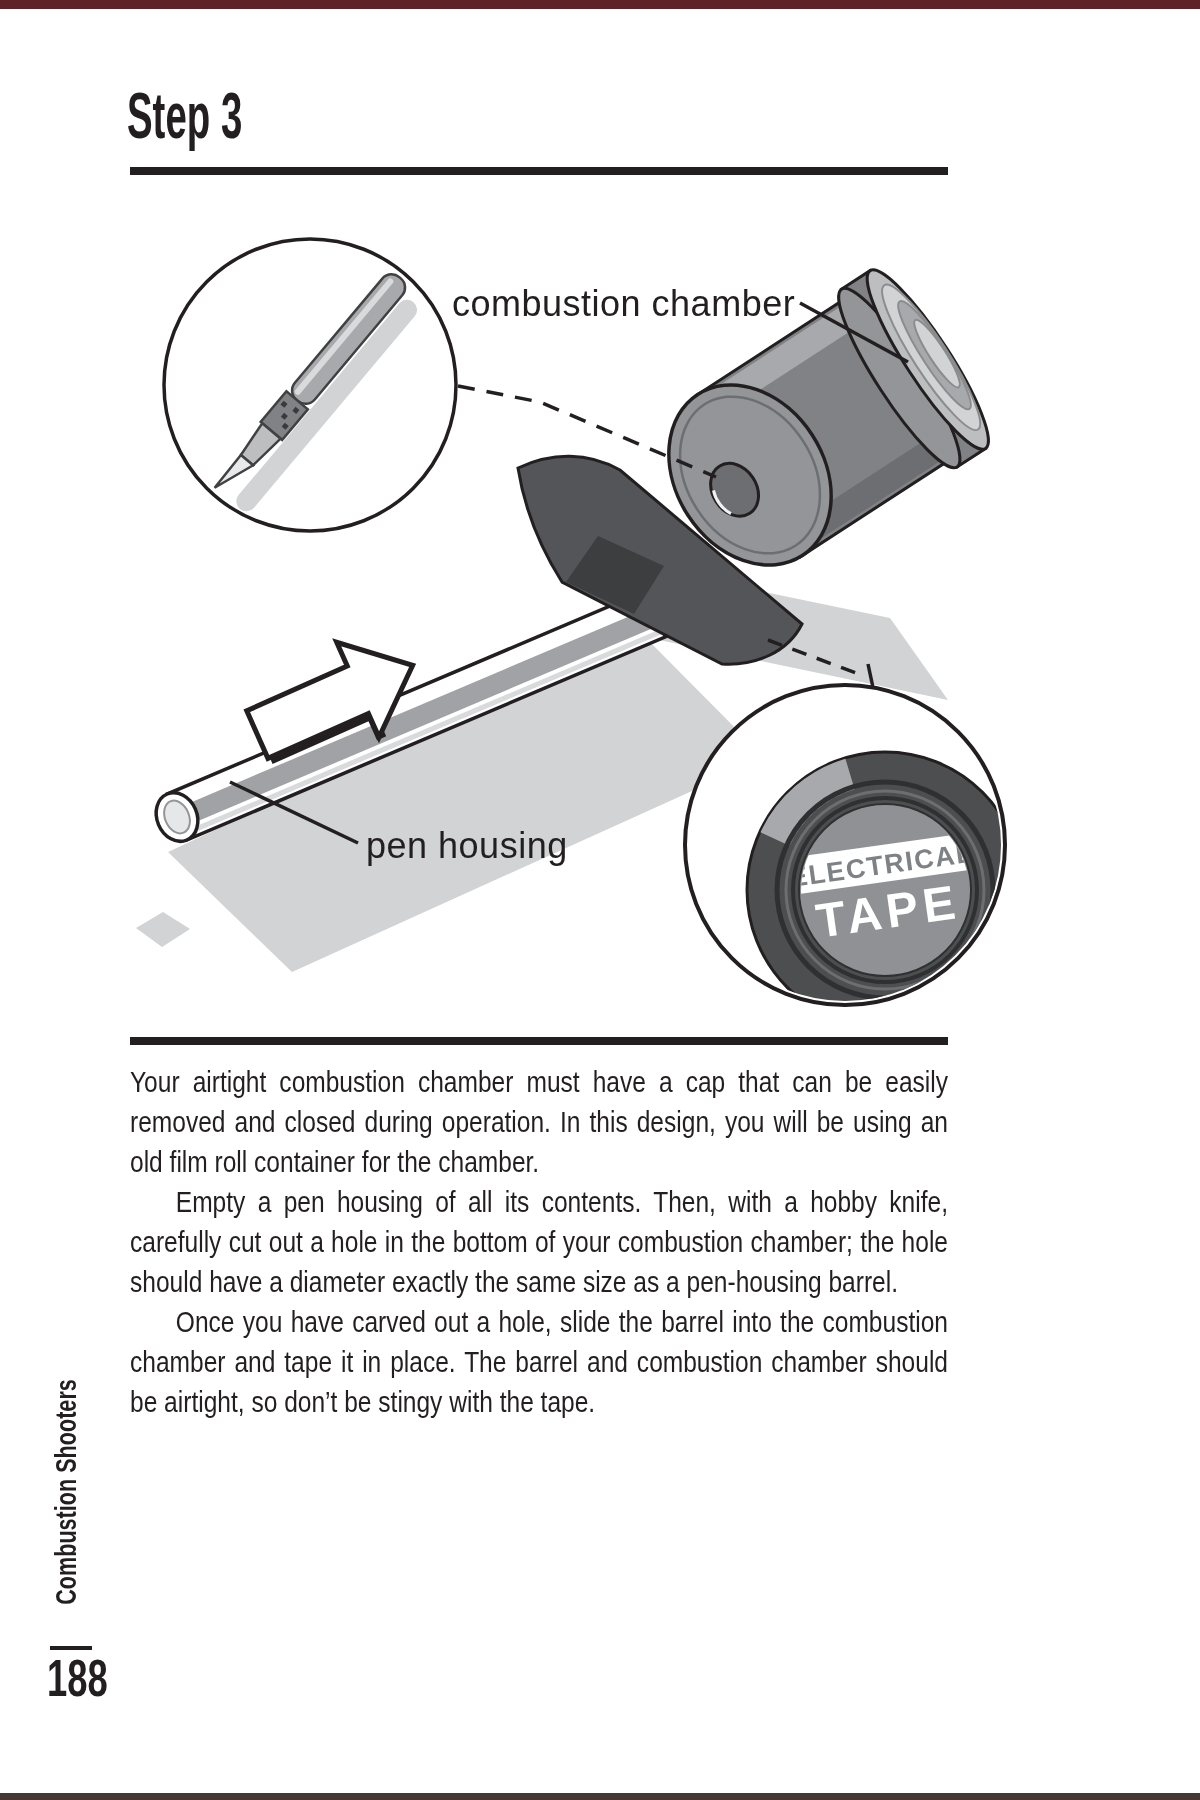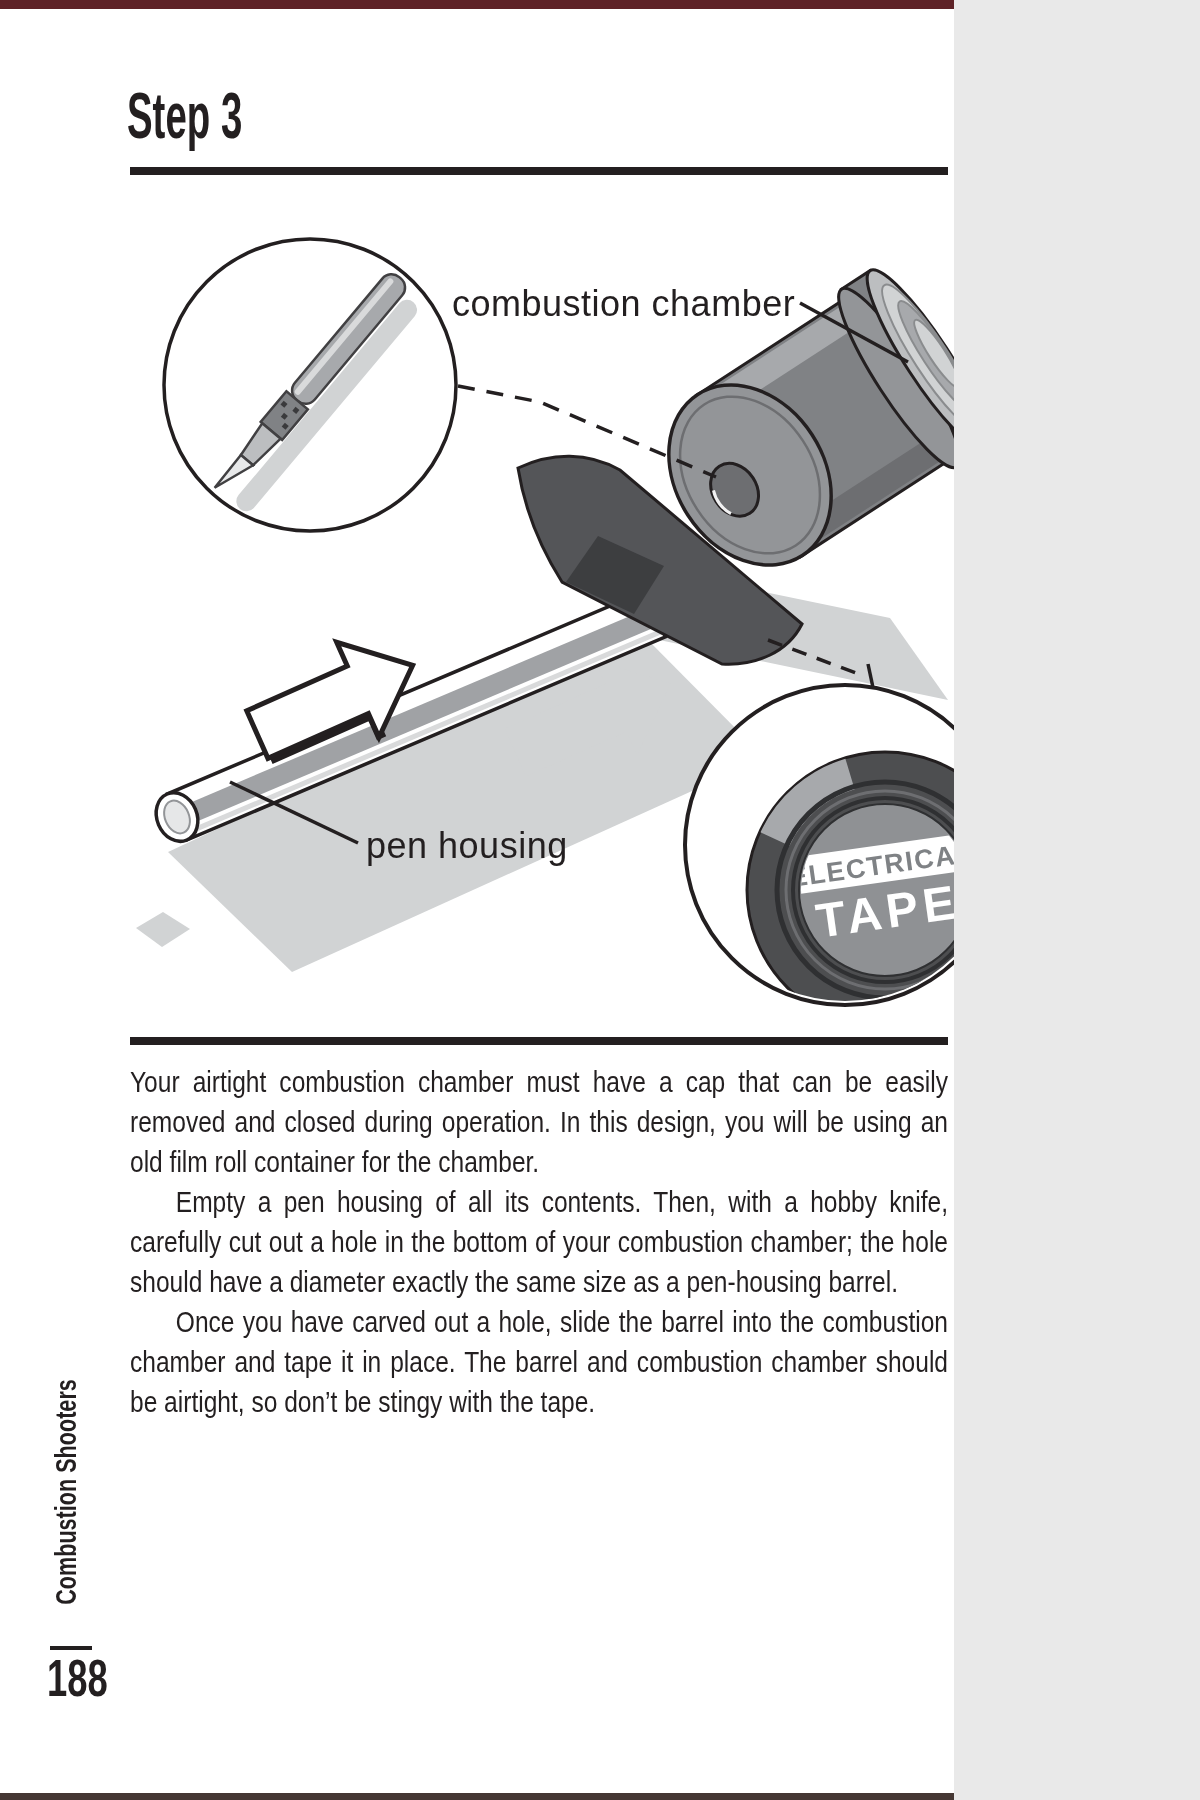--- a/index.html
+++ b/index.html
@@ -1,16 +1,16 @@
 <!DOCTYPE html>
 <html><head>
 <meta charset="utf-8">
 <style>
   html,body{margin:0;padding:0;background:#e9e9e9;}
-  .page{position:relative;width:954px;height:1800px;background:#ffffff;overflow:hidden;
+  .page{position:relative;width:1200px;height:1800px;background:#ffffff;overflow:hidden;
         font-family:"Liberation Sans", sans-serif;color:#231f20;}
   .edge-top{position:absolute;left:0;top:0;width:1200px;height:9px;background:#5e2227;}
   .edge-bottom{position:absolute;left:0;bottom:0;width:1200px;height:7px;background:#453733;}
   .step-title{position:absolute;left:127px;top:84px;margin:0;font-size:64px;line-height:1;
         font-weight:bold;letter-spacing:0;transform:scaleX(0.6);transform-origin:left top;white-space:nowrap;}
   .rule{position:absolute;left:130px;width:818px;height:8px;background:#231f20;}
   .rule-top{top:167px;}
   .rule-mid{top:1037px;}
   .figure-svg{position:absolute;left:0;top:0;width:1200px;height:1800px;}
   .bodytext{position:absolute;left:130px;top:1062px;width:1000px;

